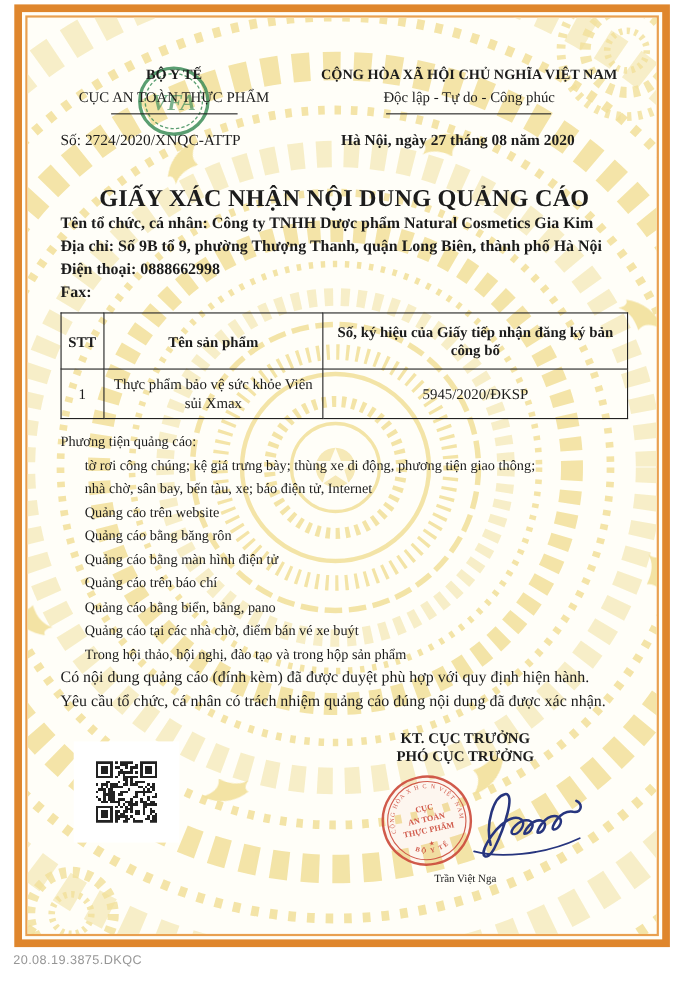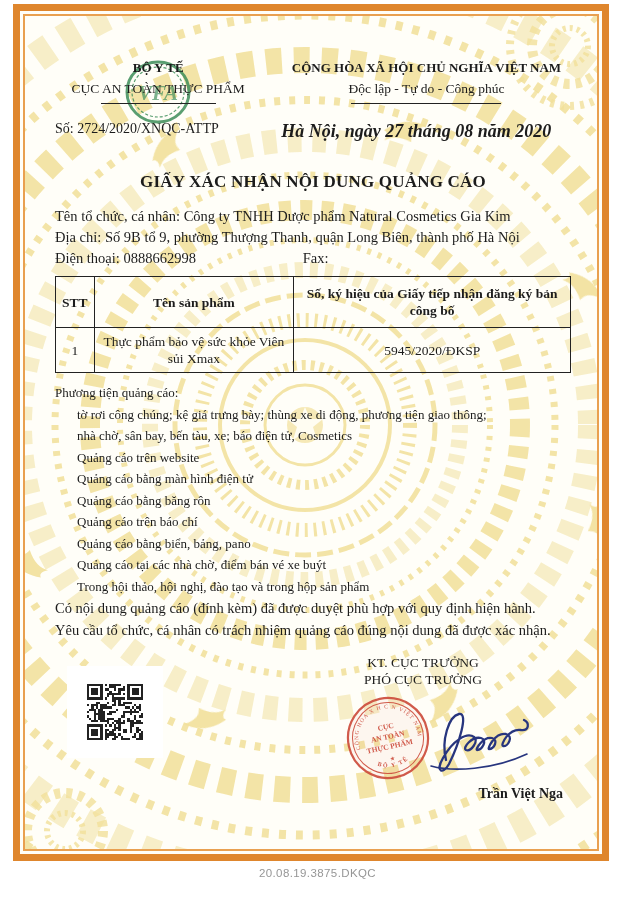--- a/index.html
+++ b/index.html
@@ -17,47 +17,47 @@
   .hdr-right { width:56%; text-align:center; }
   .logo-wrap { position:absolute; left:calc(50% - 51px); top:0px; z-index:0; opacity:.85;text-decoration:underline; }
   .hdr-text { position:relative; z-index:1; }
   .t1 { font-weight:bold; font-size:13px; line-height:16px; }
   .t2 { font-weight:normal; font-size:13.5px; line-height:17px; margin-top:4px; }
   .rule { border-top:1.5px solid #222; margin:6px auto 0; height:0; }
   .rule-l { width:115px; } .rule-r { width:150px; }
 
   .numdate { display:flex; margin-top:17px; }
   .doc-num { width:40%; text-align:left; font-size:14px; }
-  .date { width:60%; text-align:center; font-size:18px; font-weight:bold; font-style:italic; }
-
-  .title { text-align:center; font-weight:bold; font-size:17px; margin-top:30px; letter-spacing:.2px; }
-
-  .info { margin-top:14px; font-size:14.5px; line-height:21px; }
-  .phone-row { display:flex; }
+  .date { width:60%; text-align:center; font-size:14px; font-weight:bold; }
+
+  .title { text-align:center; font-weight:bold; font-size:22px; margin-top:30px; letter-spacing:.2px; }
+
+  .info { font-size:14.5px; line-height:21px;font-weight:bold; }
+  .phone-row { display:flex;flex-direction:column; }
   .phone { width:48%; } .fax { width:52%; }
 
   table.prod { width:100%; border-collapse:collapse; margin-top:7px; }
   table.prod th, table.prod td { border:1.3px solid #222; text-align:center; }
   table.prod th { font-size:13.5px; font-weight:bold; padding:8px 6px; line-height:17px; }
   table.prod td { font-size:13.5px; padding:5px 8px; line-height:17px; }
   .col-stt { width:7%; } .col-name { width:39%; } .col-no { width:54%; }
 
   .media { margin-top:9px; font-size:13px; line-height:21.5px; }
   .media-item { padding-left:22px; }
   .notes { font-size:14.5px; line-height:22px; }
 
   .bottom-row { position:relative; height:160px; margin-top:13px; }
   .qr-box { position:absolute; left:12px; top:12px; width:96px; height:92px; background:#ffffff; }
   .qr-box svg { display:block; margin:18px auto 0; }
   .sig-block { position:absolute; left:228px; top:0; width:280px; text-align:center; }
-  .sig-title { font-weight:normal; font-size:13.5px; line-height:17px; }
+  .sig-title { font-weight:bold; font-size:13.5px; line-height:17px; }
   .stamp-sig { display:block; margin:2px auto 0; }
-  .signer { font-weight:bold; font-size:14px; margin-top:0;text-align:right; }
-
-  .footer-code { position:absolute; left:12px; right:0; top:867px; text-align:center;
+  .signer { font-weight:normal; font-size:10px; margin-top:0; }
+
+  .footer-code { position:absolute; left:12px; right:0; top:867px; text-align:left;
                  font-family:"Liberation Sans", sans-serif; font-size:11.5px;
                  color:#969696; letter-spacing:.4px; z-index:3; }
 </style>
 </head>
 <body>
 
 <div class="page">
   <div class="frame">
     <div class="frame-inner">
 
@@ -164,24 +164,24 @@
               <td>1</td>
               <td>Thực phẩm bảo vệ sức khỏe Viên sủi Xmax</td>
               <td>5945/2020/ĐKSP</td>
             </tr>
           </tbody>
         </table>
 
         <div class="media">
           <div>Phương tiện quảng cáo:</div>
           <div class="media-item">tờ rơi công chúng; kệ giá trưng bày; thùng xe di động, phương tiện giao thông;</div>
-          <div class="media-item">nhà chờ, sân bay, bến tàu, xe; báo điện tử, Cosmetics</div>
+          <div class="media-item">nhà chờ, sân bay, bến tàu, xe; báo điện tử, Internet</div>
           <div class="media-item">Quảng cáo trên website</div>
+          <div class="media-item">Quảng cáo bằng băng rôn</div>
           <div class="media-item">Quảng cáo bằng màn hình điện tử</div>
-          <div class="media-item">Quảng cáo bằng băng rôn</div>
           <div class="media-item">Quảng cáo trên báo chí</div>
           <div class="media-item">Quảng cáo bằng biển, bảng, pano</div>
           <div class="media-item">Quảng cáo tại các nhà chờ, điểm bán vé xe buýt</div>
           <div class="media-item">Trong hội thảo, hội nghị, đào tạo và trong hộp sản phẩm</div>
         </div>
 
         <div class="notes">
           <div>Có nội dung quảng cáo (đính kèm) đã được duyệt phù hợp với quy định hiện hành.</div>
           <div>Yêu cầu tổ chức, cá nhân có trách nhiệm quảng cáo đúng nội dung đã được xác nhận.</div>
         </div>

